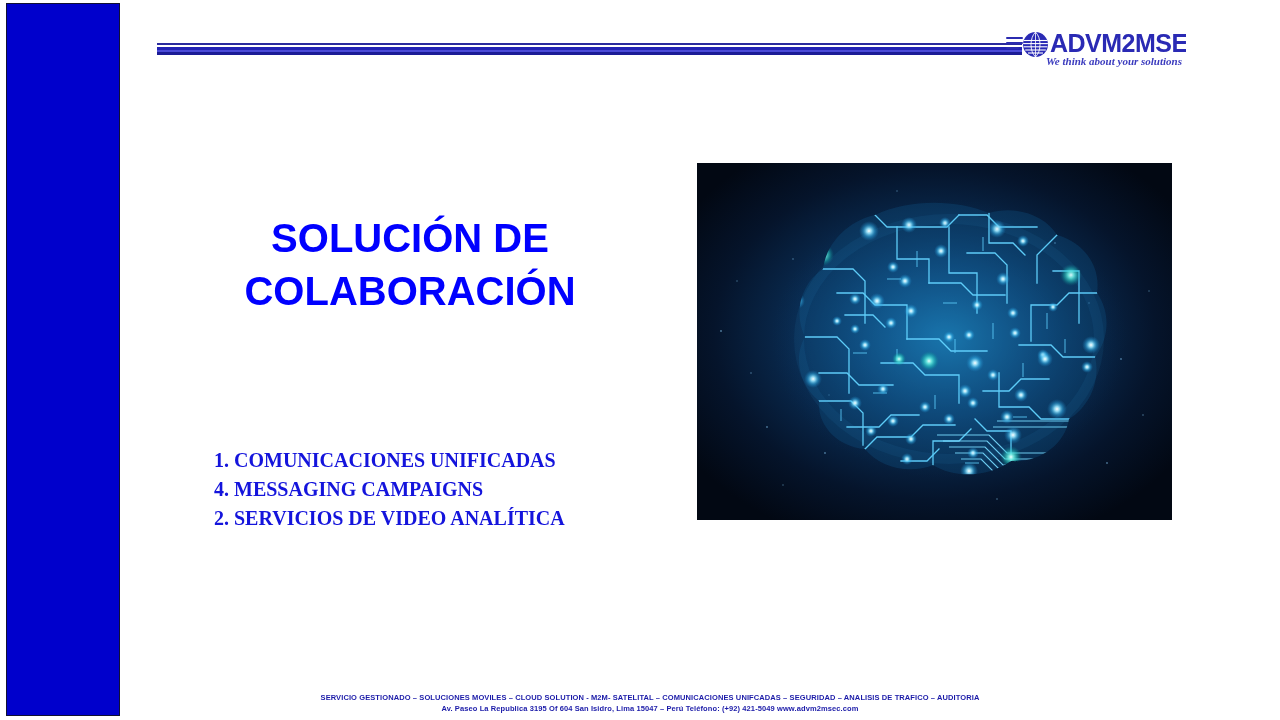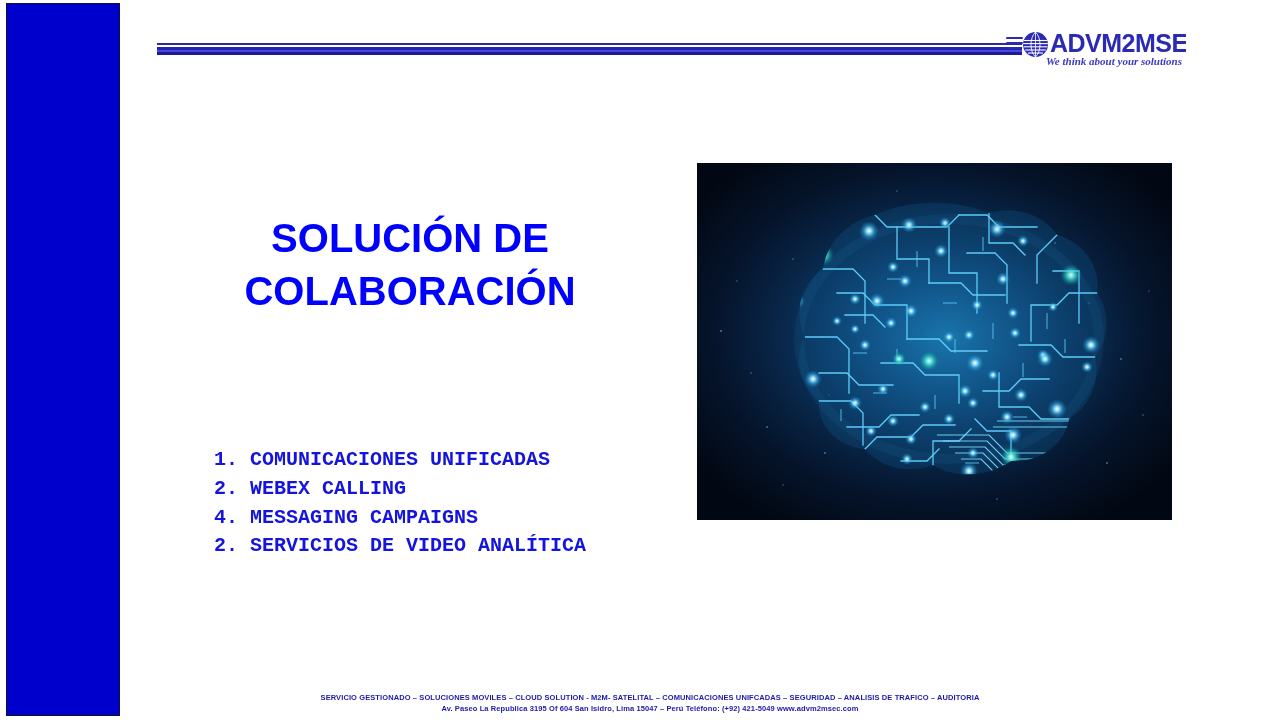--- a/index.html
+++ b/index.html
@@ -121,21 +121,21 @@
   #title .tl { display: block; }
 
   
   #bullet-list {
     position: absolute;
     left: 214px;
     top: 446px;
     width: 470px;
   }
   #bullet-list .li {
-    font-family: Liberation Mono, monospace;
+    font-family: Liberation Serif, serif;
     font-weight: bold;
     font-size: 20px;
     line-height: 28.8px;
     color: #1414DC;
     white-space: nowrap;
   }
 
   
   #brain-figure {
     position: absolute;
@@ -214,21 +214,20 @@
     <div id="logo-tagline">We think about your solutions</div>
   </div>
 
   <div id="title">
     <span class="tl">SOLUCIÓN DE</span>
     <span class="tl">COLABORACIÓN</span>
   </div>
 
   <div id="bullet-list">
     <div class="li">1. COMUNICACIONES UNIFICADAS</div>
-    <div class="li">2. WEBEX CALLING</div>
     <div class="li">4. MESSAGING CAMPAIGNS</div>
     <div class="li">2. SERVICIOS DE VIDEO ANALÍTICA</div>
   </div>
 
   <div id="brain-figure">
     <svg width="475" height="357" viewBox="0 0 475 357" xmlns="http://www.w3.org/2000/svg">
       <defs>
         <radialGradient id="bgGlow" cx="50%" cy="48%" r="62%">
           <stop offset="0%" stop-color="#12558f"></stop>
           <stop offset="42%" stop-color="#0a2f57"></stop>

